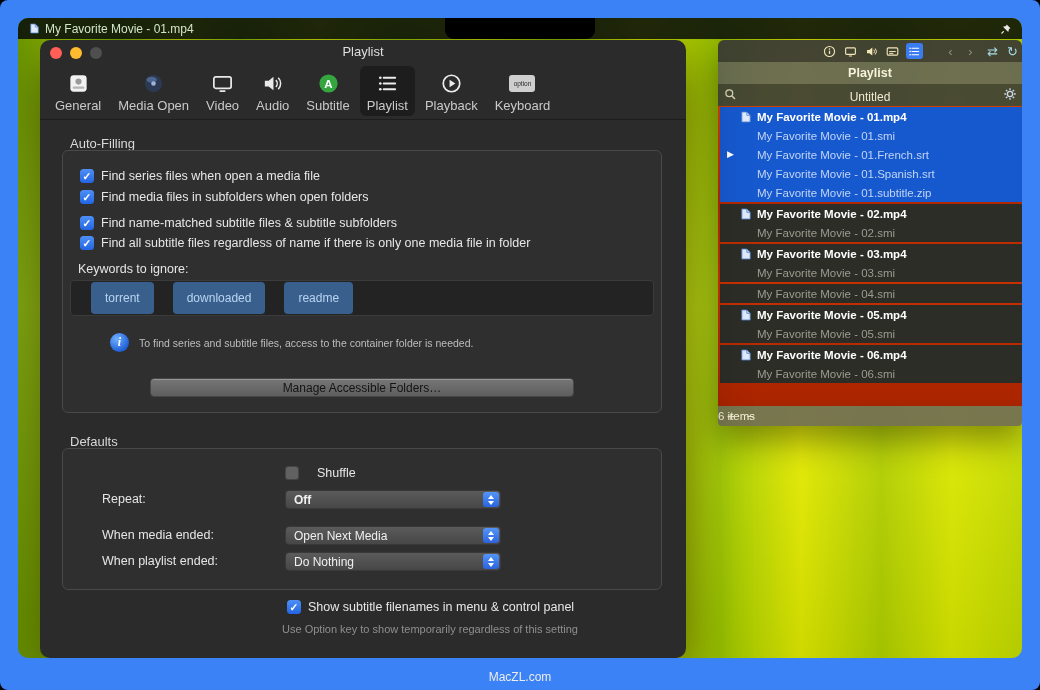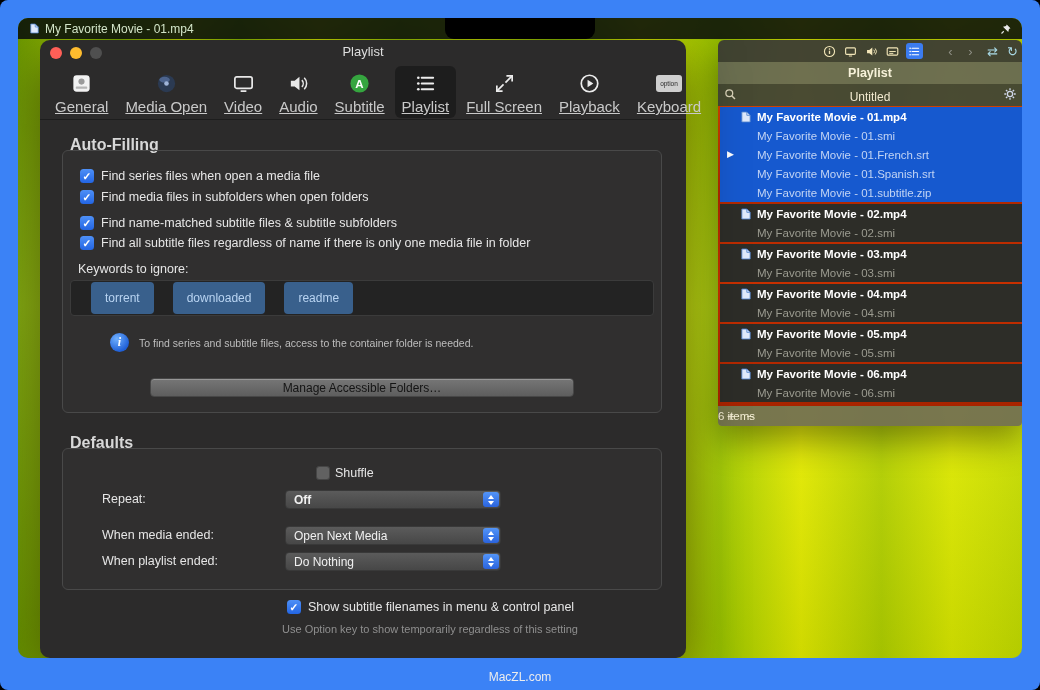--- a/index.html
+++ b/index.html
@@ -23,24 +23,24 @@
   .pw-titlebar { position:relative; height:24px; }
   .pw-title { width:100%; text-align:center; line-height:24px; font-size:13px; color:#dedede; }
   .tl { position:absolute; left:10px; top:7px; display:flex; gap:8px; }
   .tl span { width:12px; height:12px; border-radius:50%; }
   .tl-close { background:#ff5f57; } .tl-min { background:#febc2e; } .tl-zoom { background:#4f4f4f; }
   .pw-toolbar { position:absolute; top:24px; left:0; right:0; height:56px; border-bottom:1px solid #1d1d1d;
                 display:flex; align-items:flex-start; padding:2px 0 0 8px; }
   .tb-item { display:flex; flex-direction:column; align-items:center; gap:2px; padding:4px 7px 3px; border-radius:6px; margin-right:3px; }
   .tb-item.selected { background:rgba(0,0,0,0.32); }
   .tb-ic { width:26px; height:26px; display:flex; align-items:center; justify-content:center; }
-  .tb-lbl { font-size:15px; color:#c9c9c9; white-space:nowrap;text-decoration:underline; }
+  .tb-lbl { font-size:13px; color:#c9c9c9; white-space:nowrap; }
   .keycap { width:30px; height:17px; background:#cfcfcf; border-radius:3px; color:#2a2a2a; font-size:6.5px; display:flex; align-items:center; justify-content:center; }
 
-  .group-label { position:absolute; font-size:16px; color:#d8d8d8;font-weight:bold; }
+  .group-label { position:absolute; font-size:13px; color:#d8d8d8; }
   .group-box { position:absolute; border:1px solid #494949; border-radius:6px; background:rgba(255,255,255,0.02); }
 
   .chk-row { position:absolute; left:40px; display:flex; align-items:center; gap:7px; height:16px; white-space:nowrap; }
   .checkbox { width:14px; height:14px; border-radius:3.5px; flex:0 0 auto; }
   .checkbox.on { background:linear-gradient(#4e90f7,#2365e3); color:#fff; font-size:10.5px; font-weight:bold;
                  display:flex; align-items:center; justify-content:center; line-height:1; }
   .checkbox.off { background:#616161; box-shadow:inset 0 0 0 1px rgba(0,0,0,0.28); }
   .chk-label { font-size:12.5px; color:#e6e6e6; }
 
   .kw-label { position:absolute; left:38px; top:222px; font-size:12.5px; color:#e6e6e6; }
@@ -53,21 +53,21 @@
   .info-icon { width:19px; height:19px; border-radius:50%; background:radial-gradient(circle at 35% 30%, #6fb0ff, #1f5fd6 72%);
                color:#fff; font-size:12px; font-weight:bold; font-style:italic; font-family:"Liberation Serif", serif;
                display:flex; align-items:center; justify-content:center; flex:0 0 auto; }
   .info-text { font-size:10.5px; color:#bdbdbd; line-height:14px; white-space:nowrap; }
 
   .manage-btn { position:absolute; left:110px; top:338px; width:424px; height:19px;
                 background:linear-gradient(#767676,#5e5e5e); border:1px solid #474747; border-radius:4px;
                 color:#141414; font-size:12px; display:flex; align-items:center; justify-content:center;
                 box-shadow:inset 0 1px 0 rgba(255,255,255,0.25); }
 
-  .shuffle-row { position:absolute; left:245px; top:426px; display:flex; align-items:center; gap:5px;margin-left:31px; }
+  .shuffle-row { position:absolute; left:245px; top:426px; display:flex; align-items:center; gap:18px; }
   .dd-label { position:absolute; left:62px; width:178px; text-align:left; font-size:12.5px; color:#e6e6e6; white-space:nowrap; }
   .popup { position:absolute; left:245px; width:216px; height:19px; background:linear-gradient(#5b5b5b,#474747);
            border:1px solid #393939; border-radius:4px; color:#f0f0f0; font-size:12px; display:flex; align-items:center; padding-left:8px; }
   .stepper { position:absolute; right:1px; top:1px; width:16px; height:15px; background:linear-gradient(#5395f8,#2a63dd);
              border-radius:3px; display:flex; flex-direction:column; align-items:center; justify-content:center; gap:2px; }
   .t-up { width:0; height:0; border-left:3.5px solid transparent; border-right:3.5px solid transparent; border-bottom:4px solid #fff; }
   .t-dn { width:0; height:0; border-left:3.5px solid transparent; border-right:3.5px solid transparent; border-top:4px solid #fff; }
 
   .show-row { position:absolute; left:247px; top:560px; display:flex; align-items:center; gap:7px; white-space:nowrap; }
   .opt-note { position:absolute; left:160px; top:583px; width:460px; text-align:center; font-size:11px; color:#8f8f8f; white-space:nowrap; }
@@ -199,31 +199,20 @@
                   <circle cx="4.5" cy="6" r="1.4"></circle>
                   <circle cx="4.5" cy="12" r="1.4"></circle>
                   <circle cx="4.5" cy="18" r="1.4"></circle>
                 </g>
               </svg>
           </span>
           <span class="tb-lbl">Playlist</span>
         </div>
         <div class="tb-item">
           <span class="tb-ic">
-            <svg viewBox="0 0 24 24" width="23" height="23" stroke="#ececec" stroke-width="1.8" fill="none">
-                <path d="M14 4h6v6"></path>
-                <path d="M20 4l-7 7"></path>
-                <path d="M10 20H4v-6"></path>
-                <path d="M4 20l7-7"></path>
-              </svg>
-          </span>
-          <span class="tb-lbl">Full Screen</span>
-        </div>
-        <div class="tb-item">
-          <span class="tb-ic">
             <svg viewBox="0 0 24 24" width="23" height="23">
                 <circle cx="12" cy="12" r="8.6" fill="none" stroke="#ececec" stroke-width="1.8"></circle>
                 <polygon points="10,8.2 16,12 10,15.8" fill="#ececec"></polygon>
               </svg>
           </span>
           <span class="tb-lbl">Playback</span>
         </div>
         <div class="tb-item">
           <span class="tb-ic">
               <span class="keycap">option</span>
@@ -445,29 +434,20 @@
                 </svg>
               </span>
             <span class="txt">My Favorite Movie - 03.mp4</span>
           </div>
           <div class="pl-row pl-sub">
               <span class="txt">My Favorite Movie - 03.smi</span>
             </div>
         </div>
 
         <div class="pl-group">
-          <div class="pl-row pl-main">
-            <span class="doc">
-                <svg viewBox="0 0 12 14" width="10" height="12">
-                  <path d="M1 1h6l4 4v8H1z" fill="#dfe9fb" stroke="#4f82cc" stroke-width="1"></path>
-                  <path d="M7 1v4h4" fill="none" stroke="#4f82cc" stroke-width="1"></path>
-                </svg>
-              </span>
-            <span class="txt">My Favorite Movie - 04.mp4</span>
-          </div>
           <div class="pl-row pl-sub">
               <span class="txt">My Favorite Movie - 04.smi</span>
             </div>
         </div>
 
         <div class="pl-group">
           <div class="pl-row pl-main">
             <span class="doc">
                 <svg viewBox="0 0 12 14" width="10" height="12">
                   <path d="M1 1h6l4 4v8H1z" fill="#dfe9fb" stroke="#4f82cc" stroke-width="1"></path>

